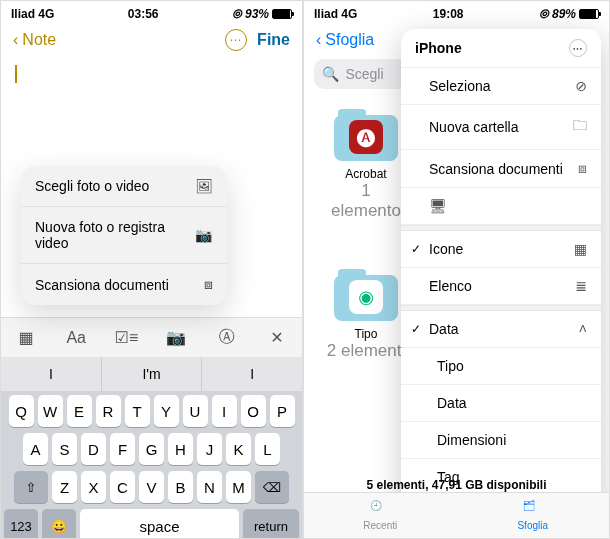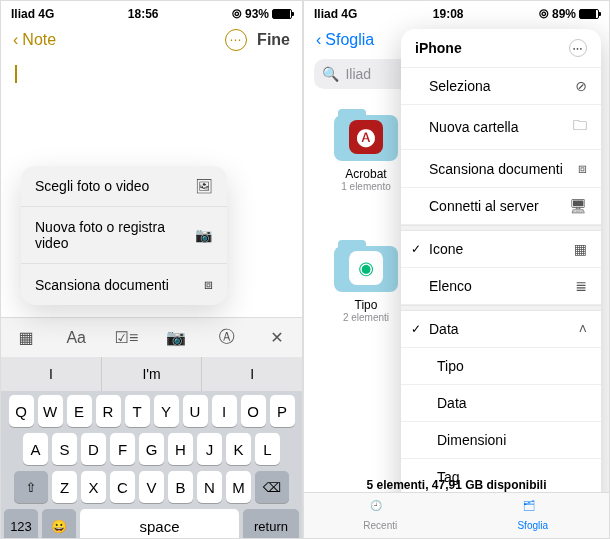--- a/index.html
+++ b/index.html
@@ -3,30 +3,30 @@
 <meta charset="utf-8">
 <style>
   * { box-sizing: border-box; margin: 0; padding: 0; font-family: -apple-system, "Helvetica Neue", Arial, sans-serif; }
   body { background: #fff; width: 610px; height: 539px; display: flex; overflow: hidden; }
   .phone { position: relative; border: 1px solid #ddd; flex: 1; overflow: hidden; background: #fff; }
   .phone.left { width: 303px; flex: 0 0 303px; }
   .phone.right { width: 307px; flex: 0 0 307px; }
 
   
   .statusbar { display: flex; justify-content: space-between; font-size: 12px; font-weight: 600; padding: 6px 10px 2px; height: 22px; }
-  .statusbar .right { display: flex; align-items: center; gap: 3px; }
+  .statusbar .right { display: flex; align-items: center; gap: 3px; font-style: italic; }
   .battery { display: inline-block; width: 20px; height: 10px; border: 1px solid #000; border-radius: 2px; position: relative; }
   .battery::after { content:""; position:absolute; right:-3px; top:2px; width:2px; height:4px; background:#000; border-radius:0 1px 1px 0; }
   .battery .fill { background:#000; height:100%; display:block; }
 
   
   .navbar { display:flex; justify-content:space-between; align-items:center; padding: 6px 12px; height: 34px; }
   .nav-left { display:flex; align-items:center; gap:4px; color:#b58a00; font-size:16px; }
   .nav-right { display:flex; align-items:center; gap:10px; }
-  .nav-action { color:#404040; font-size:16px; font-weight:600; }
+  .nav-action { color:#0369a1; font-size:16px; font-weight:600; }
   .circ-btn { width:22px;height:22px;border:1.5px solid #b58a00;border-radius:50%;display:flex;align-items:center;justify-content:center;color:#b58a00;font-size:12px;letter-spacing:1px; }
   .circ-btn.gray { border-color:#c7c7cc; color:#8e8e93; }
 
   .note-body { position:relative; height: 260px; padding: 8px 14px; }
   .cursor { display:inline-block; width:2px; height:18px; background:#b58a00; }
 
   
   .ctx-menu { position:absolute; left:20px; bottom:12px; width:206px; background:#f2f2f2; border-radius:14px; overflow:hidden; box-shadow:0 10px 30px rgba(0,0,0,.15); }
   .ctx-row { display:flex; justify-content:space-between; align-items:center; padding:12px 14px; font-size:14px; border-bottom:1px solid #e0e0e0; }
   .ctx-row:last-child { border-bottom:none; }
@@ -55,21 +55,21 @@
   .nav-left.blue { color:#007aff; }
   .phone.right .navbar { border-bottom: none; }
   .search { margin:2px 10px 10px; background:#eeeef0; border-radius:10px; height:30px; display:flex; align-items:center; padding:0 8px; color:#8e8e93; font-size:14px; gap:6px; }
   .folder-grid { display:flex; gap:30px; padding: 8px 22px; flex-wrap:wrap; }
   .folder-item { width:80px; text-align:center; }
   .folder-icon { width:64px; height:54px; margin:0 auto 6px; border-radius:12px; position:relative; }
   .folder-body { position:absolute; inset:8px 0 0 0; border-radius:8px; background:#9bd4e6; }
   .folder-tab { position:absolute; top:2px; left:4px; width:28px; height:10px; border-radius:4px 4px 0 0; background:#9bd4e6; }
   .app-badge { position:absolute; left:50%; top:55%; transform:translate(-50%,-50%); width:34px; height:34px; border-radius:8px; display:flex; align-items:center; justify-content:center; font-size:18px; color:#fff; }
   .folder-name { font-size:12px; color:#000; }
-  .folder-sub { font-size:10px; color:#8e8e93; }
+  .folder-sub { font-size:17px; color:#8e8e93; }
 
   
   .dropdown { position:absolute; right:8px; top:28px; width:200px; background:#fff; border-radius:14px; box-shadow:0 8px 30px rgba(0,0,0,.22); overflow:hidden; font-size:14px; }
   .dd-row { display:flex; justify-content:space-between; align-items:center; padding:10px 14px 10px 28px; border-bottom:.5px solid #eee; position:relative; }
   .dd-row.header { padding-left:14px; font-weight:600; }
   .dd-row .chk { position:absolute; left:10px; font-size:12px; }
   .dd-sep { height:6px; background:#f2f2f2; border-top:.5px solid #e5e5e5; border-bottom:.5px solid #e5e5e5; }
   .dd-row .ra { color:#555; font-size:14px; }
   .dd-row.sub { padding-left:36px; }
 
@@ -81,21 +81,21 @@
   .tab svg, .tab .ticon { width:20px; height:18px; }
 
   .chev { display:inline-block; }
 </style>
 </head>
 <body>
 
 <div class="phone left">
   <div class="statusbar">
     <span>Iliad  4G</span>
-    <span>18:56</span>
+    <span>03:56</span>
     <span class="right">
       <span>⦾ <span>93%</span></span>
       <span class="battery">
           <span class="fill" style="width:93%"></span>
         </span>
     </span>
   </div>
   <div class="navbar">
     <div class="nav-left">
       <span class="chev">‹</span>
@@ -195,21 +195,21 @@
     <div class="nav-left blue">
       <span class="chev">‹</span>
       <span>Sfoglia</span>
     </div>
     <div class="nav-right">
       <span class="circ-btn gray">⋯</span>
     </div>
   </div>
   <div class="search">
     <span>🔍</span>
-    <span>Iliad</span>
+    <span>Scegli</span>
   </div>
   <div class="folder-grid">
     <div class="folder-item">
       <div class="folder-icon">
         <div class="folder-tab"></div>
           <div class="folder-body"></div>
         <div class="app-badge" style="background:#b31b1b">🅐</div>
       </div>
       <div class="folder-name">Acrobat</div>
       <div class="folder-sub">1 elemento</div>
@@ -238,21 +238,20 @@
       </div>
     <div class="dd-row">
         <span>Nuova cartella</span>
         <span class="ra">🗀</span>
       </div>
     <div class="dd-row">
         <span>Scansiona documenti</span>
         <span class="ra">⧈</span>
       </div>
     <div class="dd-row">
-        <span>Connetti al server</span>
         <span class="ra">🖥</span>
       </div>
     <div class="dd-sep"></div>
     <div class="dd-row">
         <span class="chk">✓</span>
         <span>Icone</span>
         <span class="ra">▦</span>
       </div>
     <div class="dd-row">
         <span>Elenco</span>

